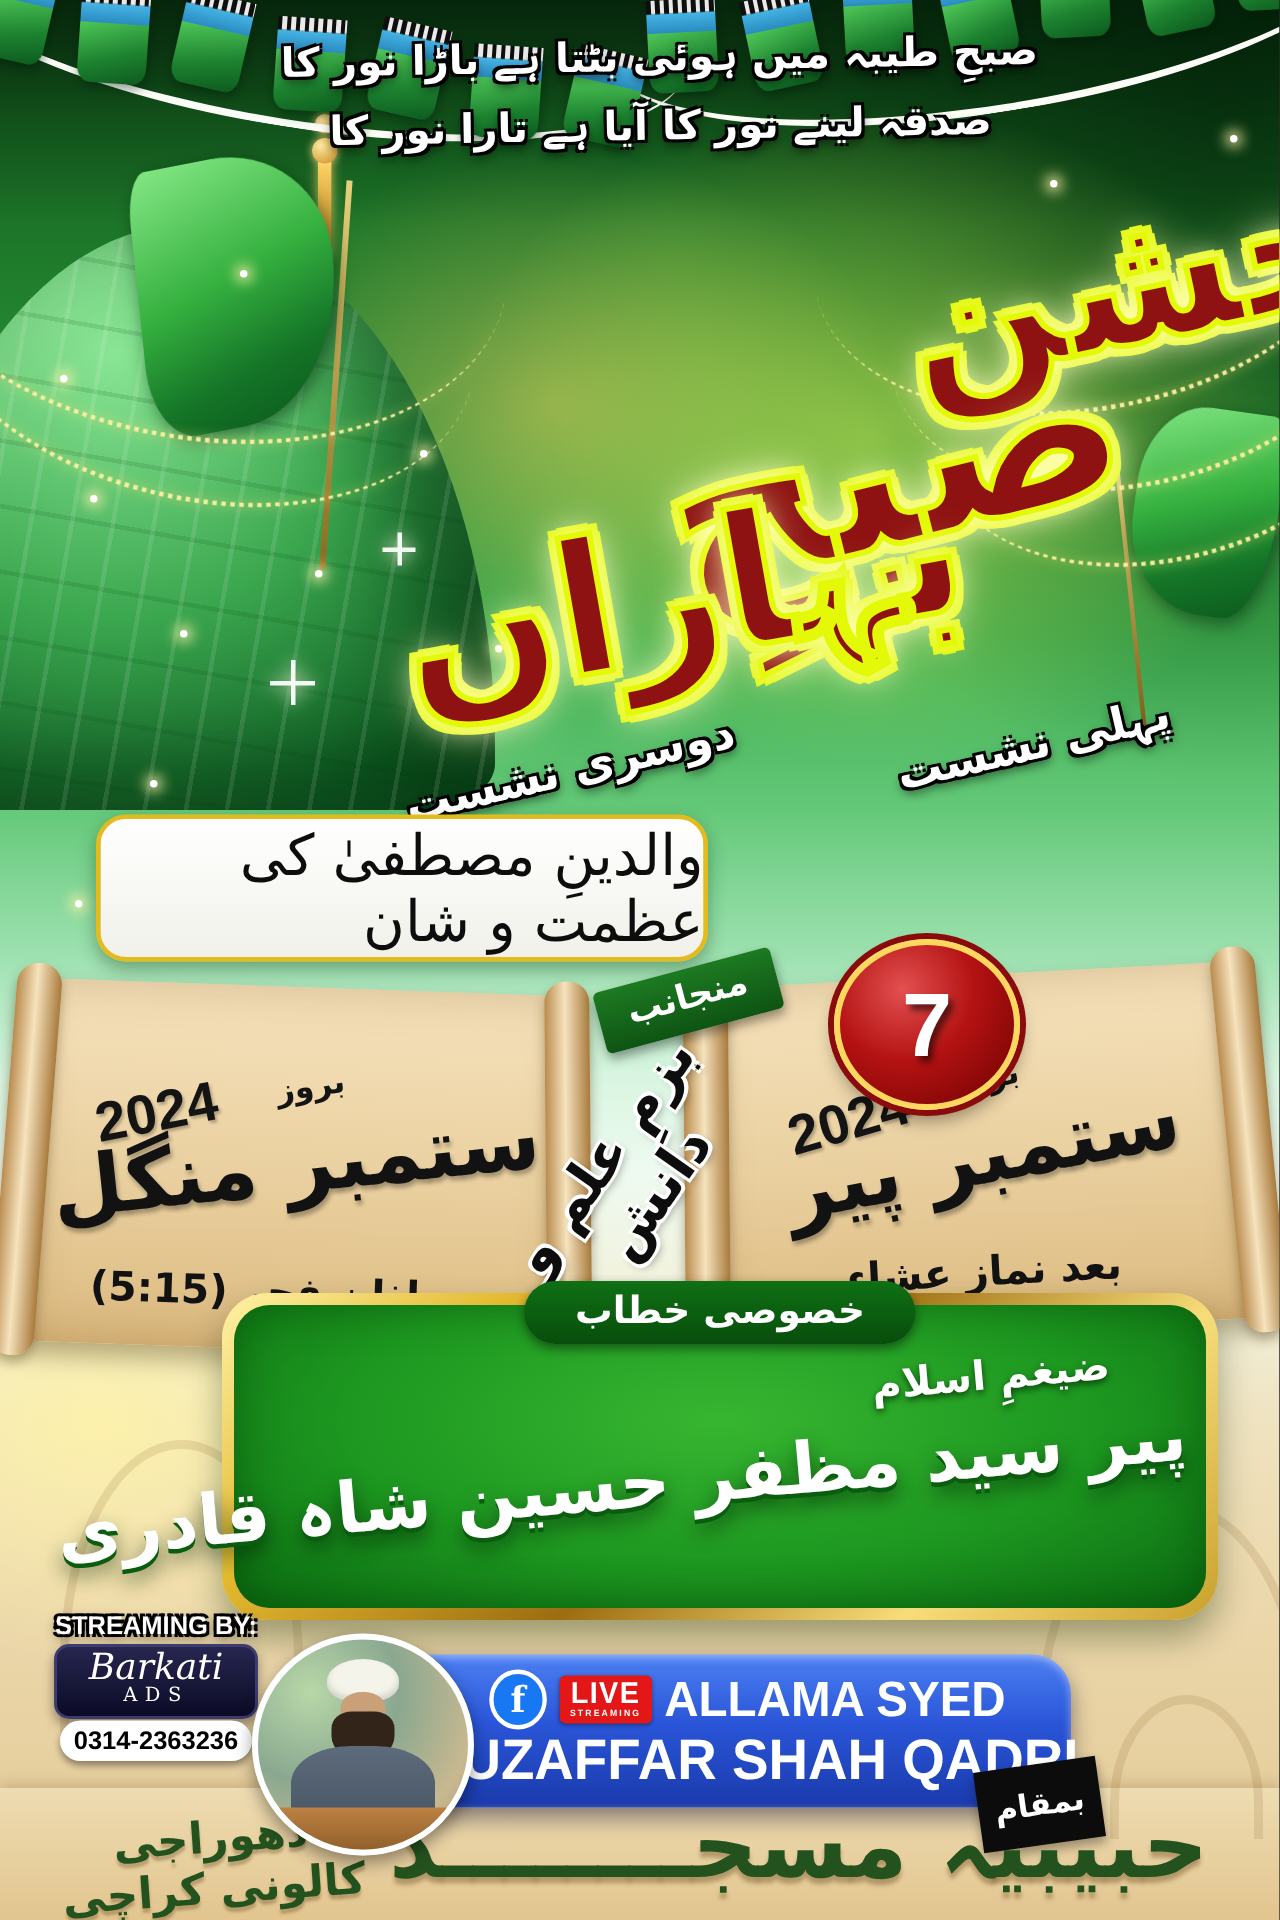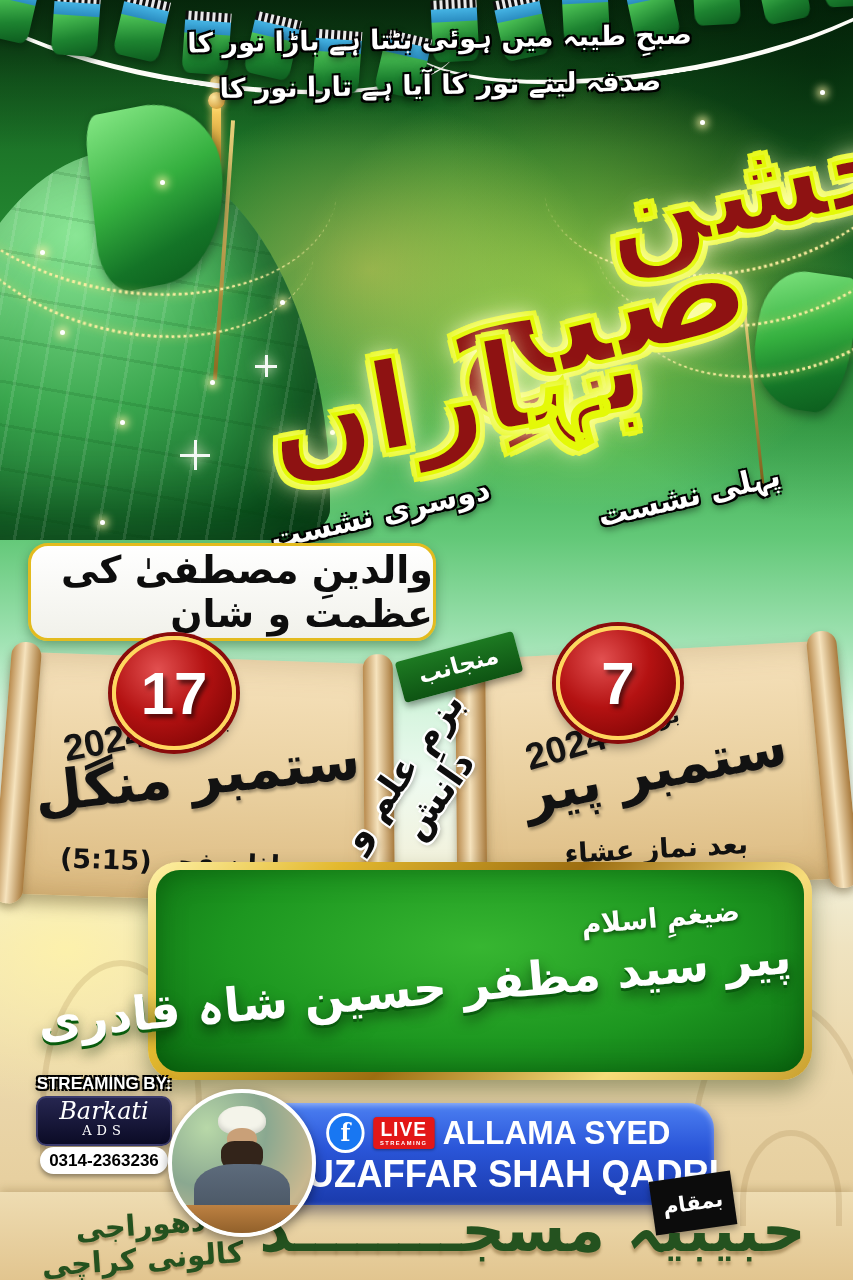--- a/index.html
+++ b/index.html
@@ -64,22 +64,22 @@
   .couplet{left:140px;top:16px;width:600px;text-align:center;color:#fff;font-weight:bold;font-size:27px;line-height:1.7;transform:rotate(-1deg);}
   .t-word{color:#8e1212;font-weight:bold;
     -webkit-text-stroke:4px #e4f907;
     text-shadow:0 0 20px #fffdc8,0 0 34px rgba(255,255,180,.85),
       -6px -6px 0 #e4f907,6px -6px 0 #e4f907,-6px 6px 0 #e4f907,6px 6px 0 #e4f907,
       0 -7px 0 #e4f907,0 7px 0 #e4f907,-7px 0 0 #e4f907,7px 0 0 #e4f907;}
   .bari{left:235px;top:438px;width:430px;text-align:center;font-size:52px;font-weight:bold;color:#0d0d0d;
     text-shadow:-4px -4px 0 #eef83a,4px -4px 0 #eef83a,-4px 4px 0 #eef83a,4px 4px 0 #eef83a,0 5px 0 #eef83a,0 -5px 0 #eef83a,0 6px 10px rgba(0,0,0,.3);}
   .sess{color:#fff;font-weight:bold;font-size:30px;transform:rotate(-13deg);}
   .topic{background:linear-gradient(180deg,#ffffff 0%,#f1f1ea 100%);border:3px solid #e3bb1e;border-radius:20px;
-    display:flex;align-items:center;justify-content:center;color:#0d0d0d;font-weight:bold;
-    box-shadow:0 5px 12px rgba(0,40,0,.35);}
+    display:flex;align-items:center;justify-content:center;color:#0d0d0d;font-weight:normal;
+    box-shadow:0 5px 12px rgba(0,40,0,.35);margin-left:36px;}
   
   .scroll{background:linear-gradient(180deg,#f6e2bc 0%,#e9cf9e 55%,#dcba80 100%);border-radius:14px;
     box-shadow:0 9px 16px rgba(60,40,0,.35),inset 0 0 34px rgba(120,80,20,.28);}
   .scroll::before,.scroll::after{content:"";position:absolute;top:-10px;bottom:-10px;width:30px;
     background:linear-gradient(90deg,#b98b4e,#f6e3bd 45%,#a87a3d);border-radius:14px;box-shadow:0 5px 8px rgba(60,40,0,.35);}
   .scroll::before{left:-12px;transform:rotate(2.5deg);}
   .scroll::after{right:-12px;transform:rotate(-2.5deg);}
   .badge{width:116px;height:106px;border-radius:50%;
     background:radial-gradient(circle at 36% 28%,#e25050 0%,#b41212 45%,#7c0404 88%);
     border:4px solid #ffd75e;box-shadow:0 0 0 4px #8a0b0b,0 7px 12px rgba(0,0,0,.4);
@@ -232,27 +232,27 @@
     <div class="abs stime ur" style="left:0;right:0;bottom:24px;">بعد نمازِ عشاء</div>
   </div>
   <div class="abs badge" style="left:556px;top:626px;">7</div>
 
   <div class="abs scroll" style="left:14px;top:658px;width:368px;height:242px;transform:rotate(2deg);">
     <div class="abs year" style="left:48px;top:66px;">2024</div>
     <div class="abs broz ur" style="left:168px;top:54px;">بروز</div>
     <div class="abs monthday ur" style="left:18px;top:86px;width:330px;text-align:center;">ستمبر منگل</div>
     <div class="abs stime ur" style="left:0;right:0;bottom:22px;">بعد اذانِ فجر (5:15)</div>
   </div>
-  <div class="abs badge" style="left:112px;top:636px;">17</div>
 
   <div class="abs org-tag ur" style="left:398px;top:646px;">منجانب</div>
   <div class="abs org-name ur outw" style="left:295px;top:740px;">بزمِ علم و دانش</div>
 
   <div class="abs plaque-outer">
     <div class="plaque-inner">
+      <div class="abs khitab ur">خصوصی خطاب</div>
       <div class="abs zaigham ur">ضیغمِ اسلام</div>
       <div class="abs speaker-name ur">پیر سید مظفر حسین شاہ قادری</div>
     </div>
   </div>
 
   <div class="abs dz-head outb">STREAMING BY:</div>
   <div class="abs dz-box">
     <div class="dz-name">Barkati</div>
     <div class="dz-type">ADS</div>
   </div>

